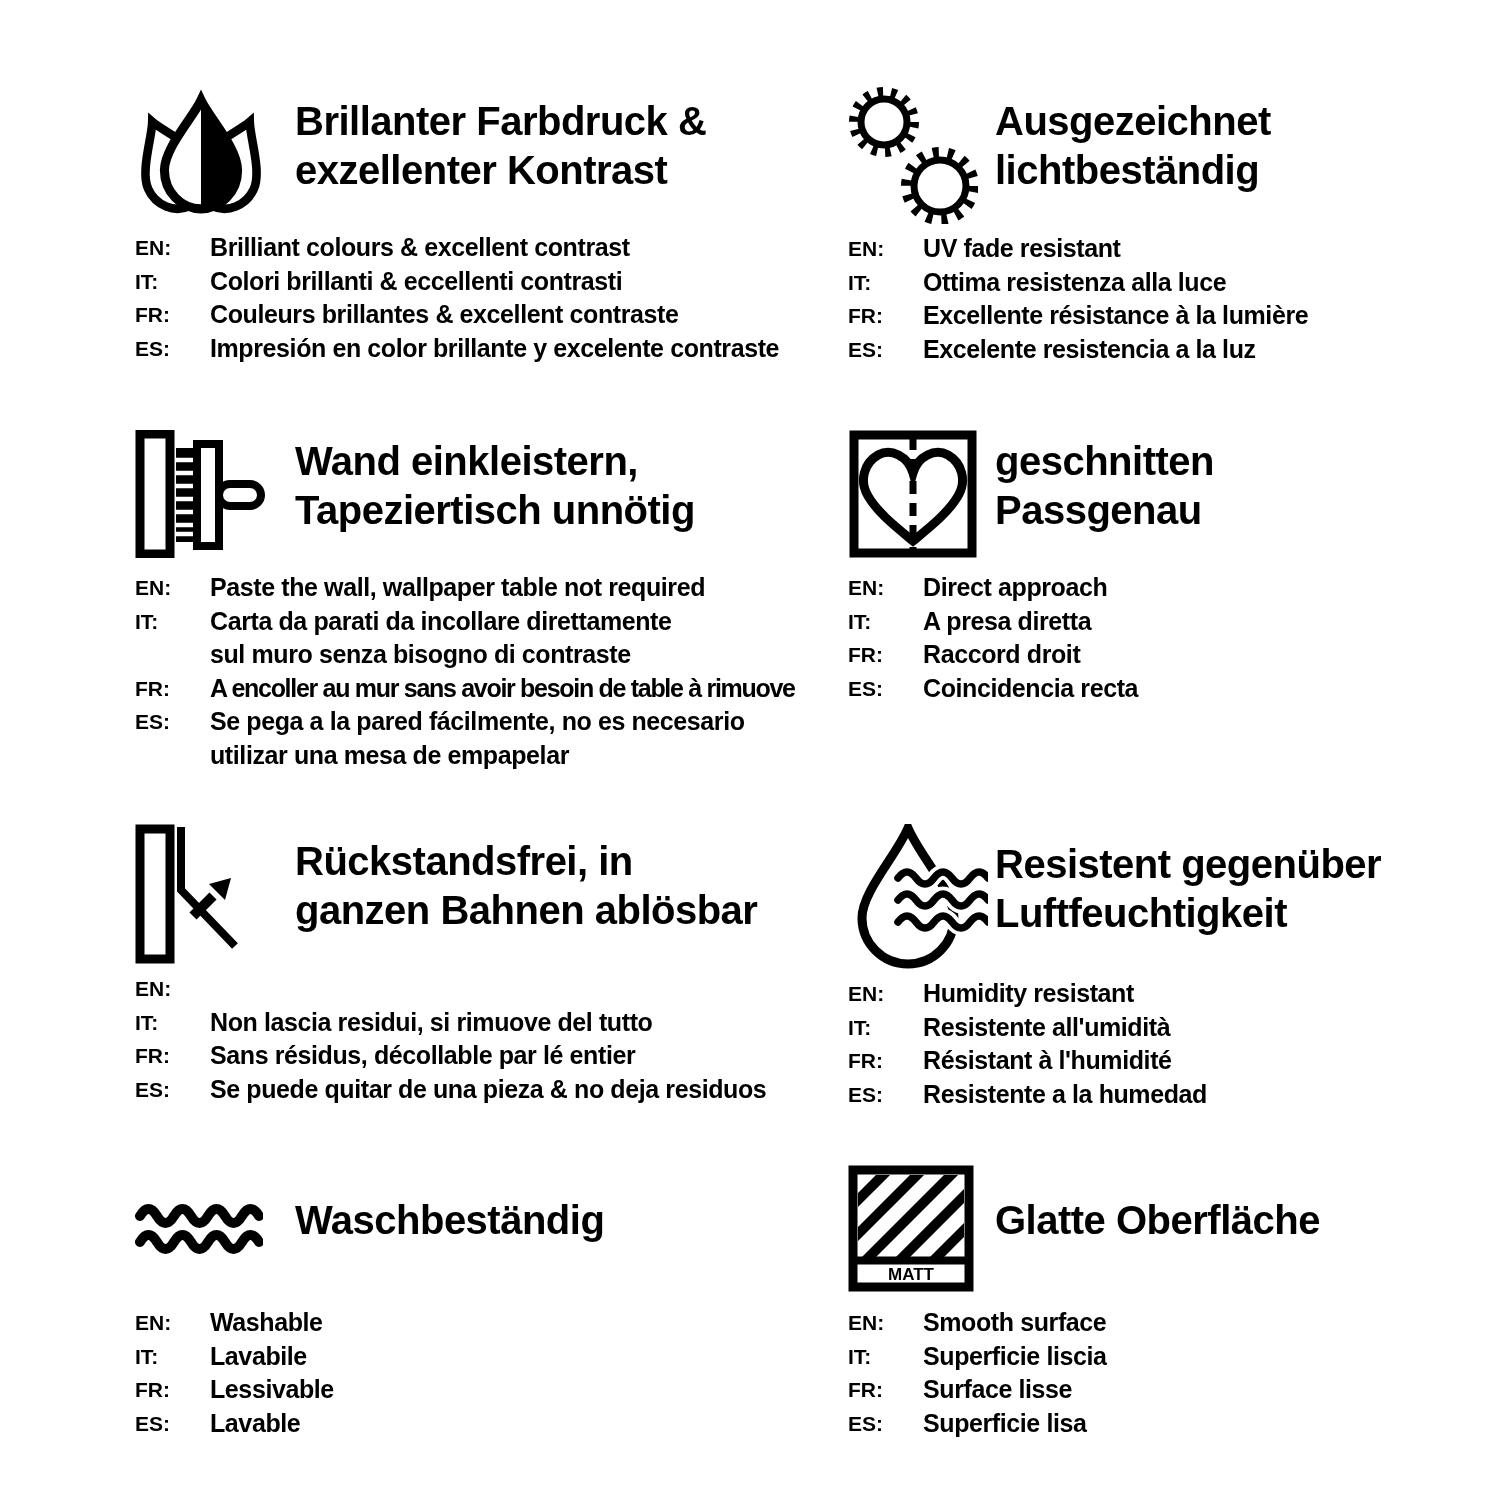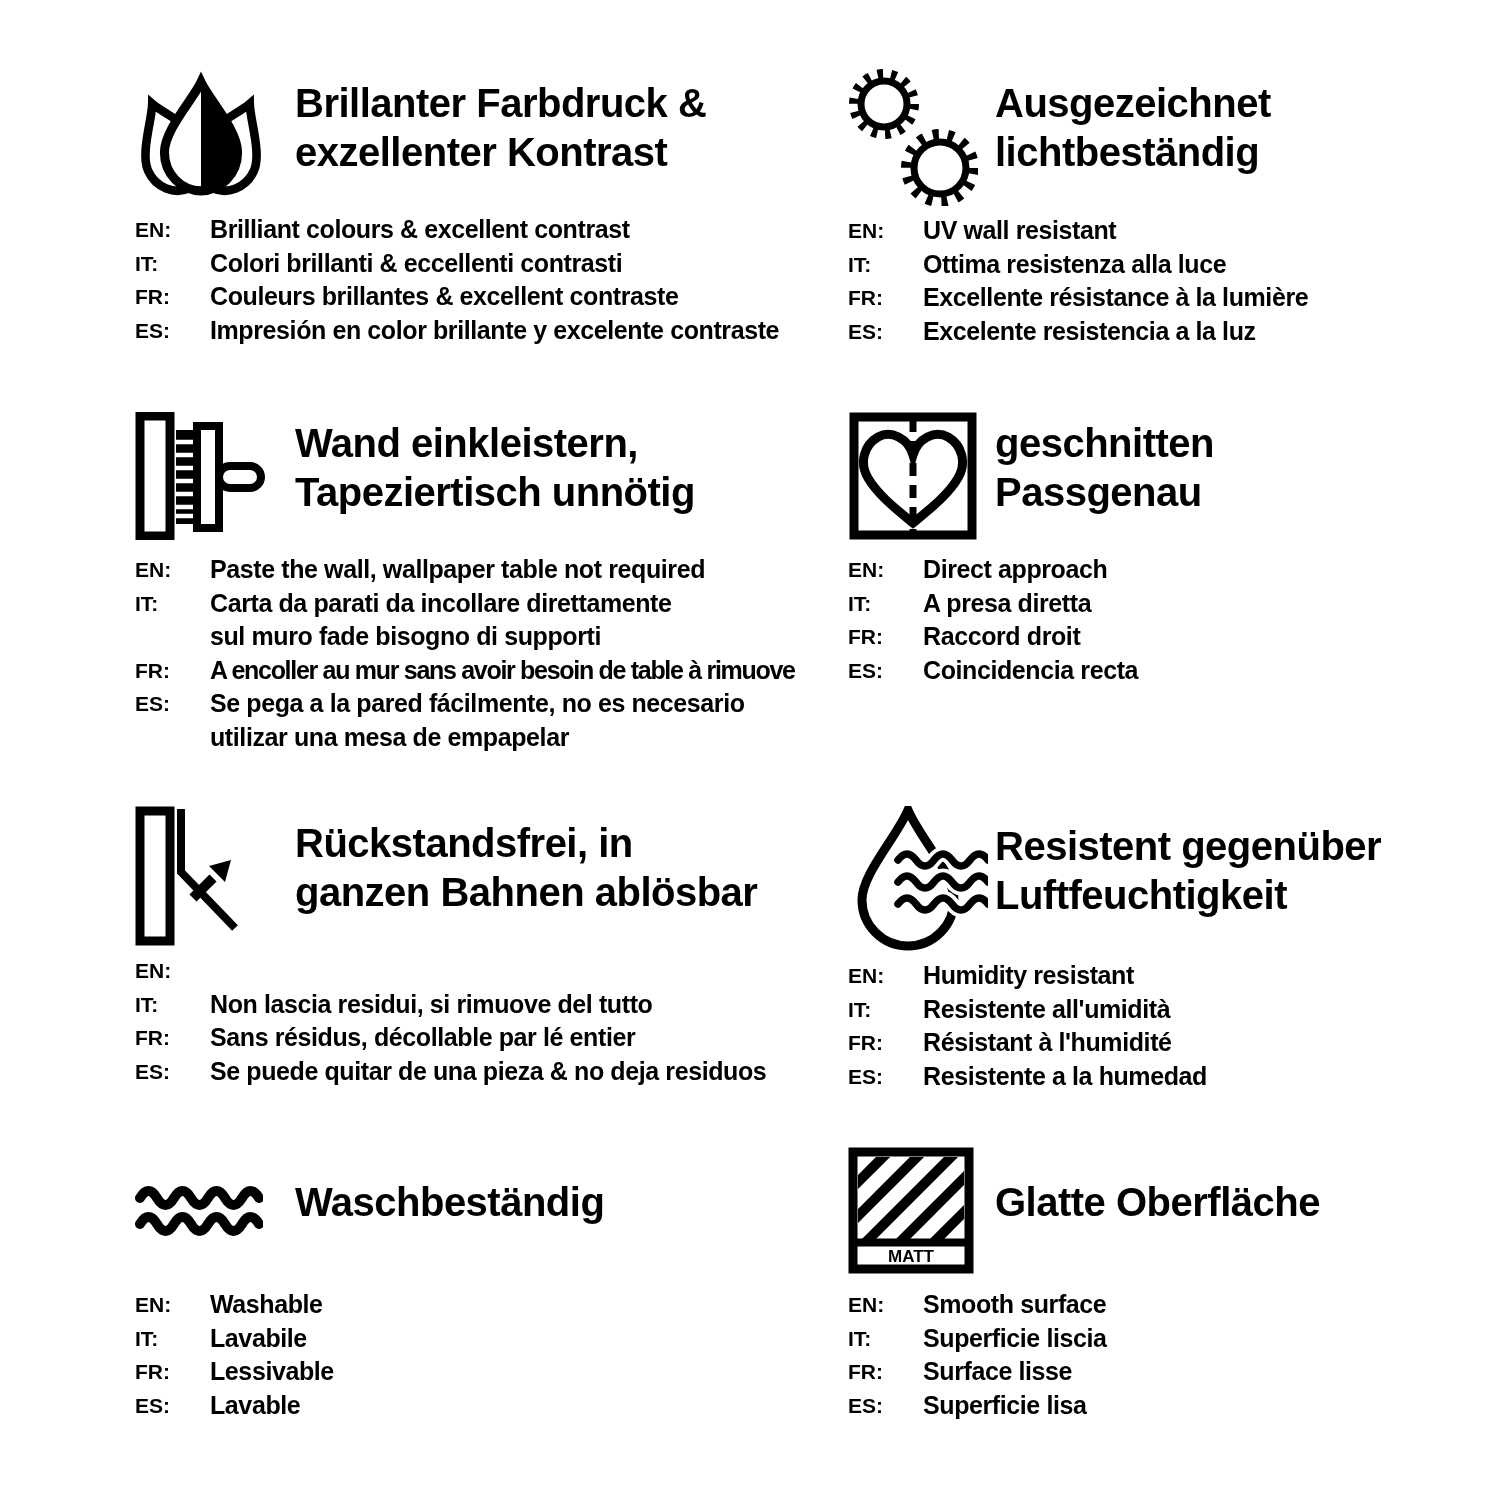--- a/index.html
+++ b/index.html
@@ -10,21 +10,21 @@
     background: #ffffff;
     color: #000000;
     font-family: "Liberation Sans", sans-serif;
     font-weight: 700;
     overflow: hidden;
   }
   .wrap {
     box-sizing: border-box;
     width: 1500px;
     height: 1500px;
-    padding: 50px 30px 0 135px;
+    padding: 68px 30px 0 135px;
     display: grid;
     grid-template-columns: 713px 1fr;
     grid-template-rows: 340px 400px 335px auto;
   }
   .sec { overflow: visible; }
   .sec-header {
     display: flex;
     align-items: center;
     min-height: 155px;
   }
@@ -134,21 +134,21 @@
       </div>
       <h2 class="title">
         <span class="tl">Ausgezeichnet</span>
         <span class="tl">lichtbeständig</span>
       </h2>
     </div>
     <div class="trans">
       <div class="trow">
         <span class="tlabel">EN:</span>
         <span class="ttext">
-            <span class="tline">UV wall resistant</span>
+            <span class="tline">UV fade resistant</span>
           </span>
       </div>
       <div class="trow">
         <span class="tlabel">IT:</span>
         <span class="ttext">
             <span class="tline">Ottima resistenza alla luce</span>
           </span>
       </div>
       <div class="trow">
         <span class="tlabel">FR:</span>
@@ -193,21 +193,21 @@
       <div class="trow">
         <span class="tlabel">EN:</span>
         <span class="ttext">
             <span class="tline">Paste the wall, wallpaper table not required</span>
           </span>
       </div>
       <div class="trow">
         <span class="tlabel">IT:</span>
         <span class="ttext">
           <span class="tline">Carta da parati da incollare direttamente</span>
-          <span class="tline">sul muro fade bisogno di supporti</span>
+          <span class="tline">sul muro senza bisogno di contraste</span>
         </span>
       </div>
       <div class="trow">
         <span class="tlabel">FR:</span>
         <span class="ttext">
             <span class="tline squeeze">A encoller au mur sans avoir besoin de table à rimuove</span>
           </span>
       </div>
       <div class="trow">
         <span class="tlabel">ES:</span>

